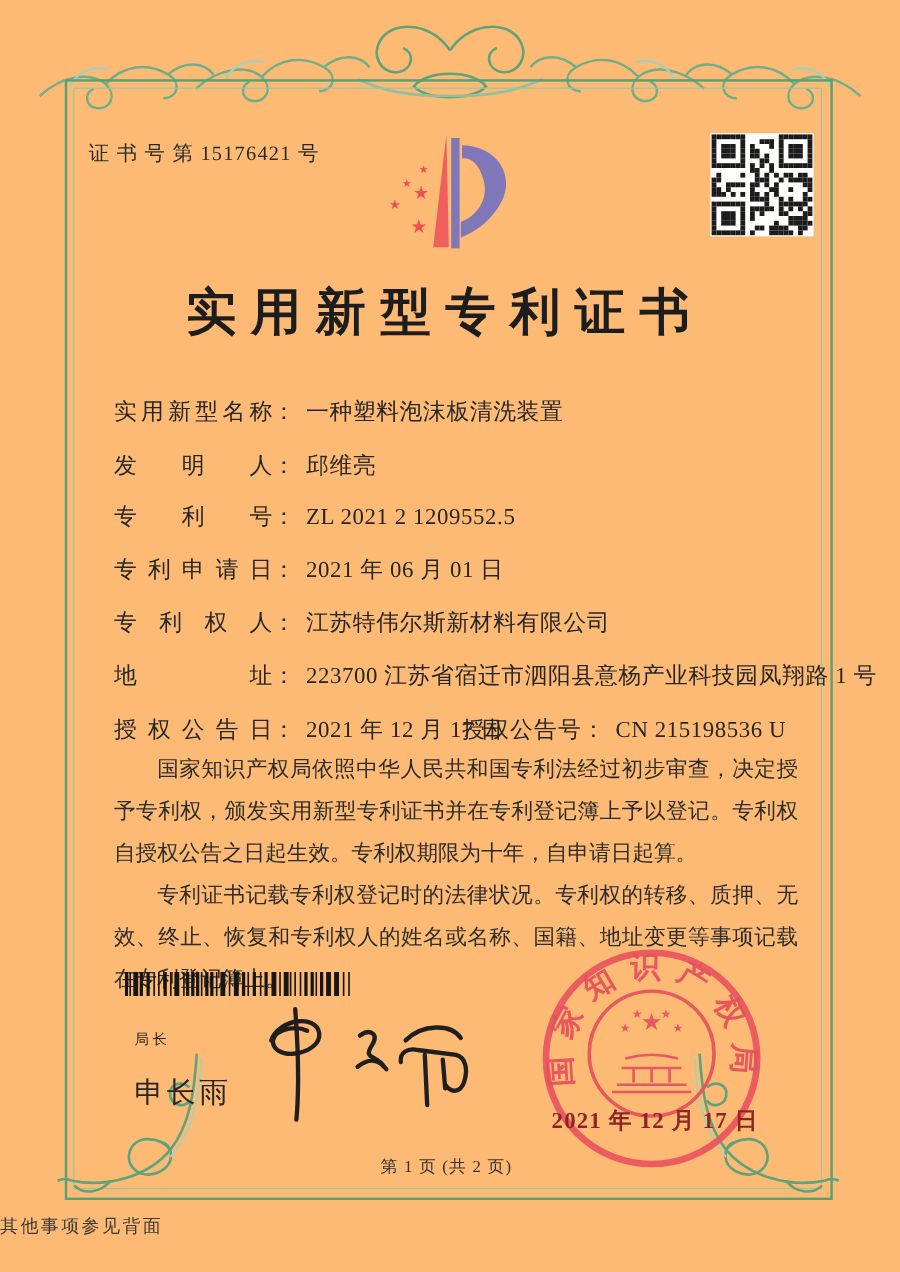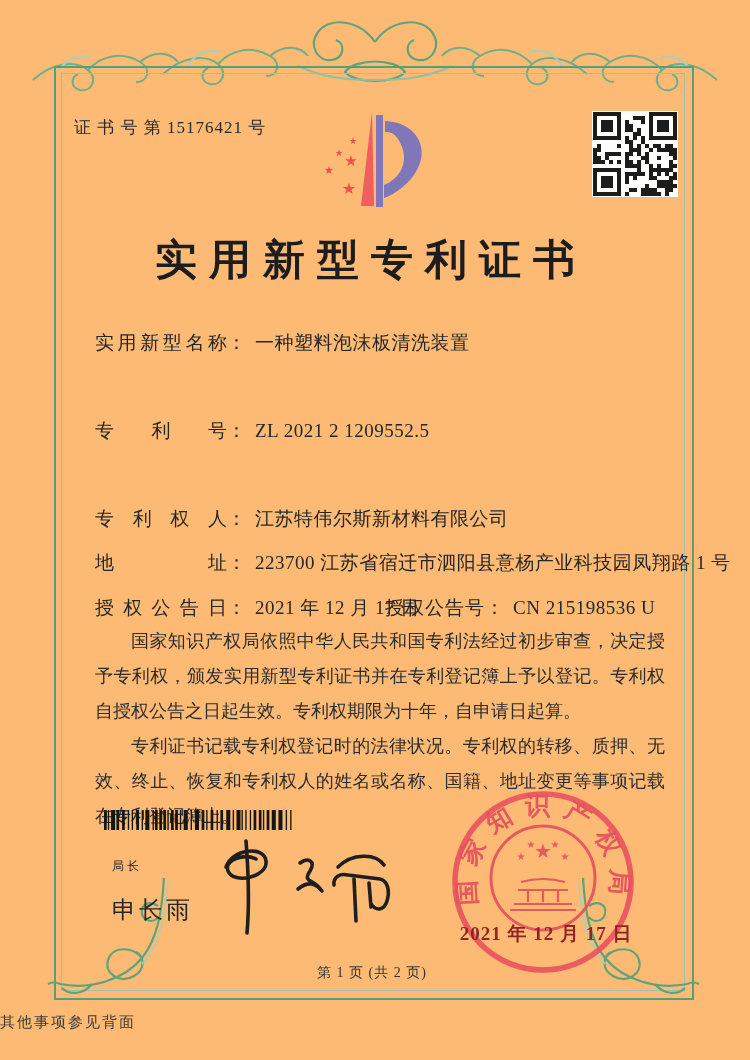--- a/index.html
+++ b/index.html
@@ -337,22 +337,28 @@
       <rect x="61" y="81" width="4" height="4" fill="#1c1c1c"></rect>
       <rect x="65" y="81" width="4" height="4" fill="#1c1c1c"></rect>
       <rect x="73" y="81" width="4" height="4" fill="#1c1c1c"></rect>
     </svg>
 
   <div class="title">实用新型专利证书</div>
 
   <div class="frow r0">
     <span class="flabel">实用新型名称</span><span class="fcolon">：</span><span class="fvalue">一种塑料泡沫板清洗装置</span>
   </div>
+  <div class="frow r1">
+    <span class="flabel">发明人</span><span class="fcolon">：</span><span class="fvalue">邱维亮</span>
+  </div>
   <div class="frow r2">
     <span class="flabel">专利号</span><span class="fcolon">：</span><span class="fvalue">ZL 2021 2 1209552.5</span>
+  </div>
+  <div class="frow r3">
+    <span class="flabel">专利申请日</span><span class="fcolon">：</span><span class="fvalue">2021 年 06 月 01 日</span>
   </div>
   <div class="frow r4">
     <span class="flabel">专利权人</span><span class="fcolon">：</span><span class="fvalue">江苏特伟尔斯新材料有限公司</span>
   </div>
   <div class="frow r5">
     <span class="flabel">地址</span><span class="fcolon">：</span><span class="fvalue">223700 江苏省宿迁市泗阳县意杨产业科技园凤翔路 1 号</span>
   </div>
   <div class="frow r6">
     <span class="flabel">授权公告日</span><span class="fcolon">：</span><span class="fvalue">2021 年 12 月 17 日</span>
   </div>

